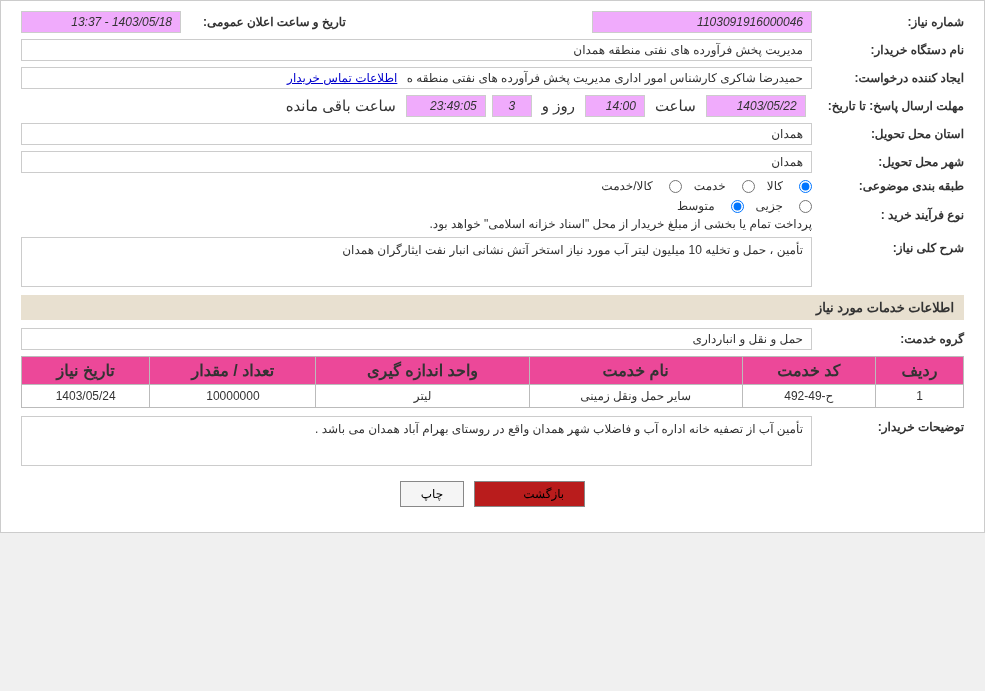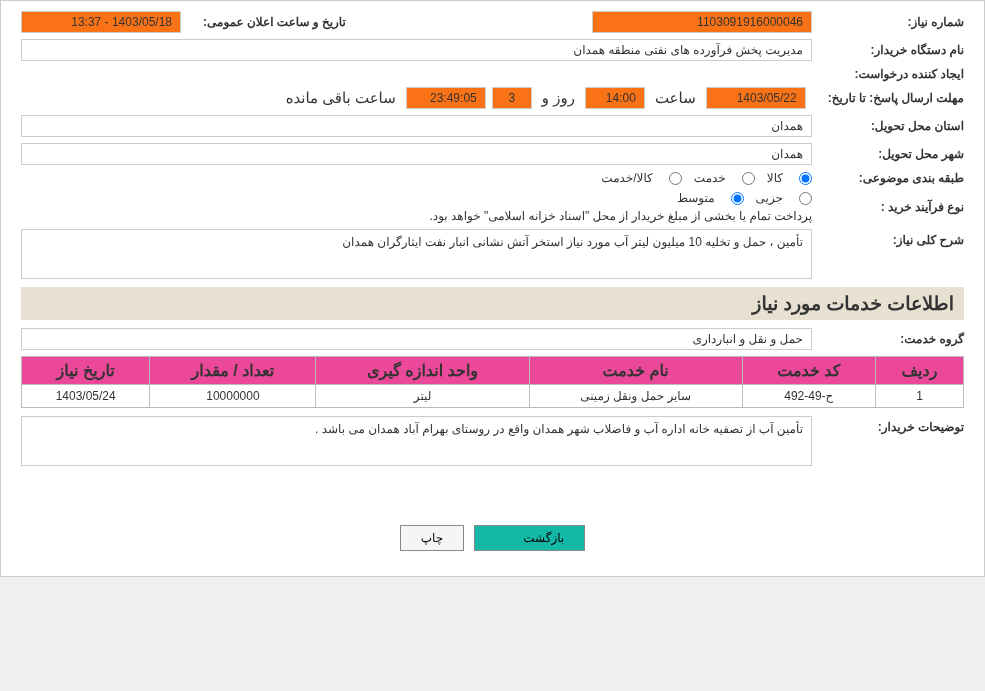--- a/index.html
+++ b/index.html
@@ -35,43 +35,44 @@
     }
     .label-cell {
       color: #333;
       font-weight: bold;
       text-align: right;
       min-width: 130px;
       white-space: nowrap;
       margin-left: 16px;
     }
     .value-box {
-      background: #f97316;
+      background: #f0abfc;
       border: 1px solid #ccc;
       padding: 3px 8px;
       min-width: 120px;
       text-align: right;
+      font-style: italic;
     }
     .value-box-wide {
       flex: 1;
       background: #fff;
       border: 1px solid #ccc;
       padding: 3px 8px;
       text-align: right;
     }
     .link-text {
       color: #0000cc;
       text-decoration: underline;
       cursor: pointer;
     }
     .divider-section {
       background: #e8e0d0;
       padding: 5px 10px;
       font-weight: bold;
-      font-size: 19px;
+      font-size: 13px;
       margin: 8px 0;
       text-align: right;
     }
     .service-table {
       width: 100%;
       border-collapse: collapse;
       margin-bottom: 8px;
     }
     .service-table th {
       background: #ec4899;
@@ -113,27 +114,26 @@
       justify-content: center;
       gap: 10px;
       margin: 15px 0;
     }
     .btn {
       padding: 5px 20px;
       border: 1px solid #888;
       cursor: pointer;
       font-size: 12px;
       font-family: Tahoma, Arial, sans-serif;
-      margin-top: 44px;
     }
     .btn-print {
       background: #f5f5f5;
     }
     .btn-back {
-      background: #14b8a6;
+      background: #b91c1c;
       padding-left: 48px;
     }
     .inline-label {
       margin: 0 4px;
       font-size: 15px;
     }
   </style>
 </head>
 <body>
 
@@ -149,20 +149,24 @@
       <div class="value-box" style="min-width:160px;">1403/05/18 - 13:37</div>
     </div>
 
     <div class="info-row">
       <span class="label-cell">نام دستگاه خریدار:</span>
       <div class="value-box-wide">مدیریت پخش فرآورده های نفتی منطقه همدان</div>
     </div>
 
     <div class="info-row">
       <span class="label-cell">ایجاد کننده درخواست:</span>
+      <div class="value-box-wide">
+        <span>حمیدرضا شاکری کارشناس امور اداری مدیریت پخش فرآورده های نفتی منطقه ه</span>
+        <span class="link-text" style="margin-right:6px;">اطلاعات تماس خریدار</span>
+      </div>
     </div>
 
     <div class="info-row">
       <span class="label-cell">مهلت ارسال پاسخ: تا تاریخ:</span>
       <div class="value-box" style="min-width:100px;">1403/05/22</div>
       <span class="inline-label">ساعت</span>
       <div class="value-box" style="min-width:60px;">14:00</div>
       <span class="inline-label">روز و</span>
       <div class="value-box" style="min-width:40px;text-align:center;">3</div>
       <div class="value-box" style="min-width:80px;">23:49:05</div>

